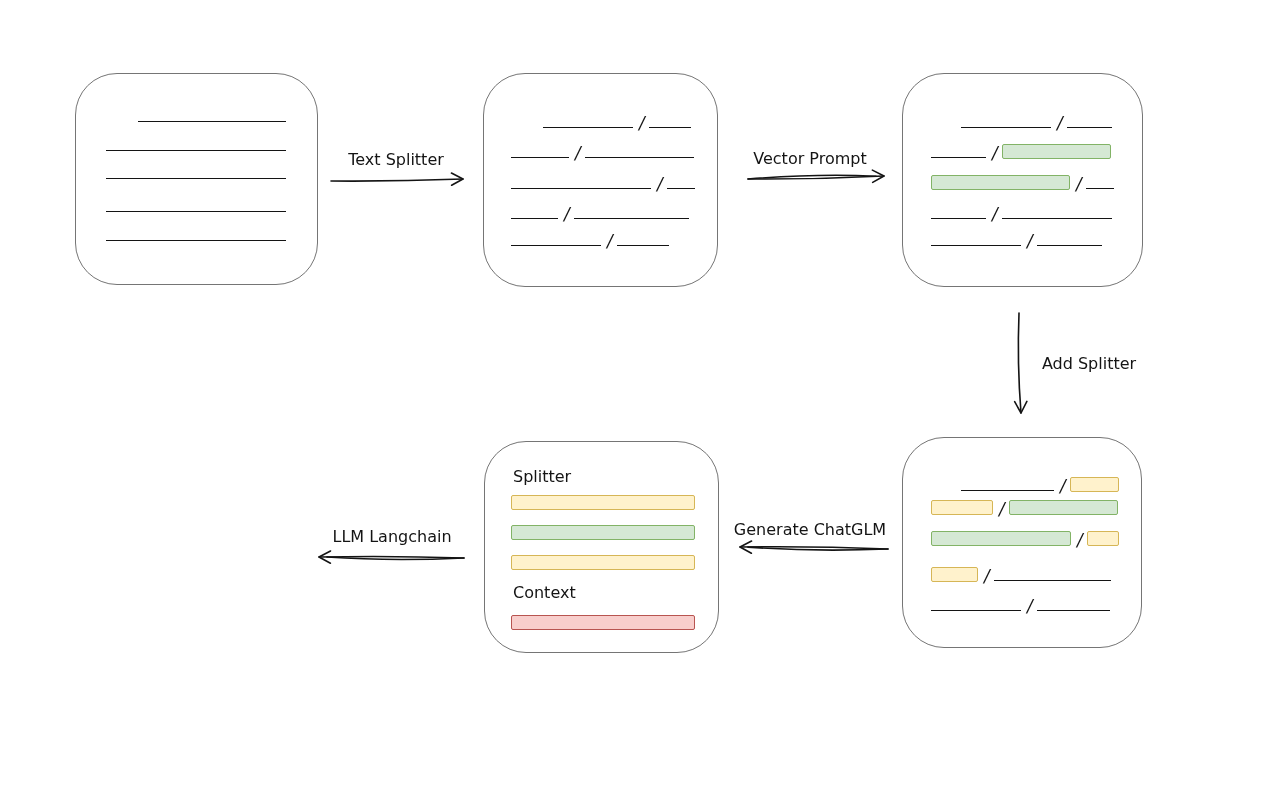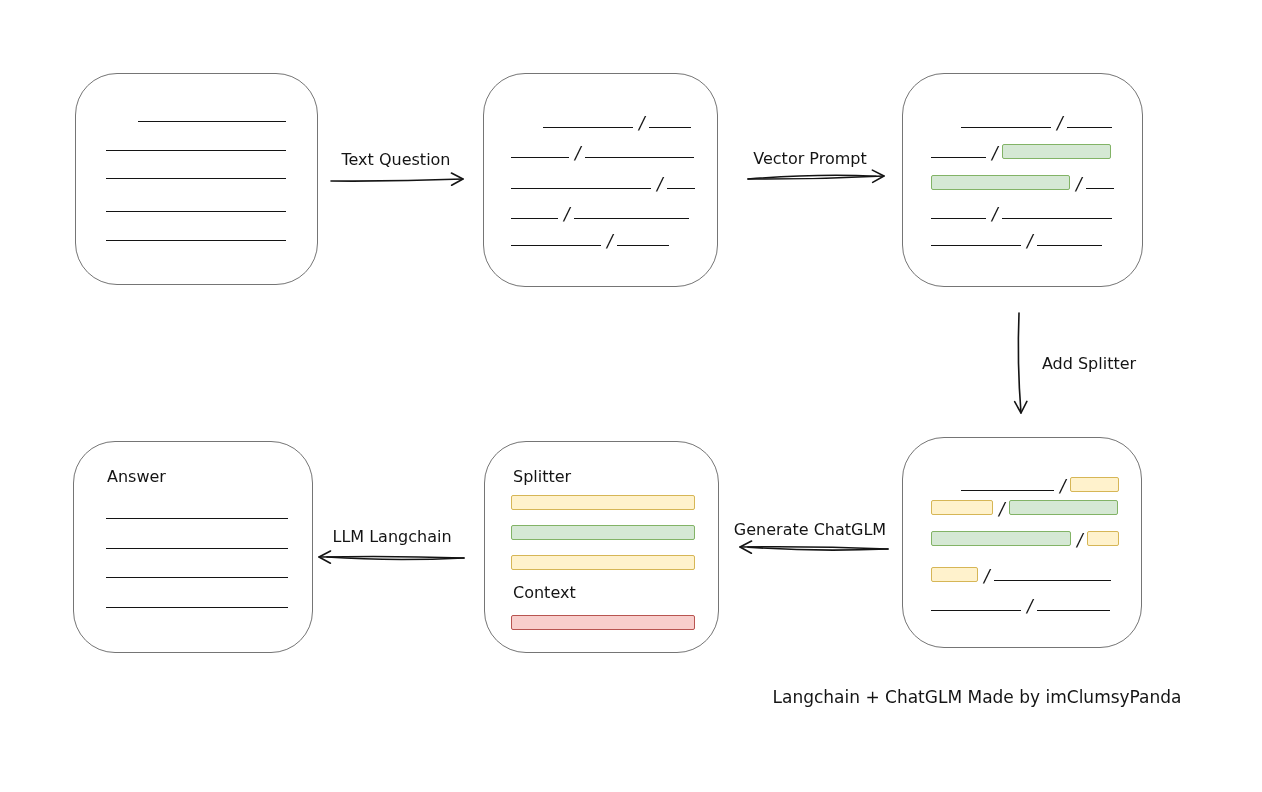--- a/index.html
+++ b/index.html
@@ -34,21 +34,20 @@
       <path d="M 872.3898777692075 170.15149063555012 L 884 176 L 872.6590680335439 182.35478261880095"></path>
       <path d="M 1019 313 Q 1017.00059982006 363.0599880035988 1021 413"></path>
       <path d="M 1026.8723895815813 401.40193806698136 L 1021 413 L 1014.668569469143 401.6460144692301"></path>
       <path d="M 888 549 Q 814.027024559594 546.0001825900401 740 547"></path>
       <path d="M 888 549 Q 813.9459508808119 551.9996348199198 747.9992696398397 547.1080982383762"></path>
       <path d="M 751.3948035893592 553.2576713847827 L 740 547 L 751.5597379983 541.0525251231586"></path>
       <path d="M 464 558 Q 391.5137927754432 555.5000475607291 319 557"></path>
       <path d="M 464 558 Q 391.4724144491135 561.4999048785418 326.99980975708354 557.055171101773"></path>
       <path d="M 330.43595619558647 563.1821441177497 L 319 557 L 330.5201353015389 550.9761737546443"></path>
     </svg>
-  <div class="caption" id="caption" style="left: 977px; top: 697px;">Langchain + ChatGLM Made by imClumsyPanda</div>
 <div class="node" style="left: 75px; top: 73px; width: 243px; height: 212px;">
       <div class="row" style="top: 31px;">
         <span class="sp" style="width: 62px;"></span>
         <span class="seg" style="width: 148px;"></span>
       </div>
       <div class="row" style="top: 60px;">
         <span class="sp" style="width: 30px;"></span>
         <span class="seg" style="width: 180px;"></span>
       </div>
       <div class="row" style="top: 88px;">
@@ -179,40 +178,18 @@
       </div>
       <div class="row" style="top: 142px;">
         <span class="sp" style="width: 28px;"></span>
         <span class="boxlabel">Context</span>
       </div>
       <div class="row" style="top: 170px;">
         <span class="sp" style="width: 26px;"></span>
         <span class="chunk red" style="width: 182px;"></span>
       </div>
     </div>
-    <div class="node" style="left: 73px; top: 441px; width: 240px; height: 212px;">
-      <div class="row" style="top: 26px;">
-        <span class="sp" style="width: 33px;"></span>
-        <span class="boxlabel">Answer</span>
-      </div>
-      <div class="row" style="top: 60px;">
-        <span class="sp" style="width: 32px;"></span>
-        <span class="seg" style="width: 182px;"></span>
-      </div>
-      <div class="row" style="top: 90px;">
-        <span class="sp" style="width: 32px;"></span>
-        <span class="seg" style="width: 182px;"></span>
-      </div>
-      <div class="row" style="top: 119px;">
-        <span class="sp" style="width: 32px;"></span>
-        <span class="seg" style="width: 182px;"></span>
-      </div>
-      <div class="row" style="top: 149px;">
-        <span class="sp" style="width: 32px;"></span>
-        <span class="seg" style="width: 182px;"></span>
-      </div>
-    </div>
-    <div class="arrow-label" style="left: 396px; top: 159px;">Text Question</div>
+    <div class="arrow-label" style="left: 396px; top: 159px;">Text Splitter</div>
     <div class="arrow-label" style="left: 810px; top: 158px;">Vector Prompt</div>
     <div class="arrow-label" style="left: 1089px; top: 363px;">Add Splitter</div>
     <div class="arrow-label" style="left: 810px; top: 529px;">Generate ChatGLM</div>
     <div class="arrow-label" style="left: 392px; top: 536px;">LLM Langchain</div>
   </div>
 
 </body></html>

